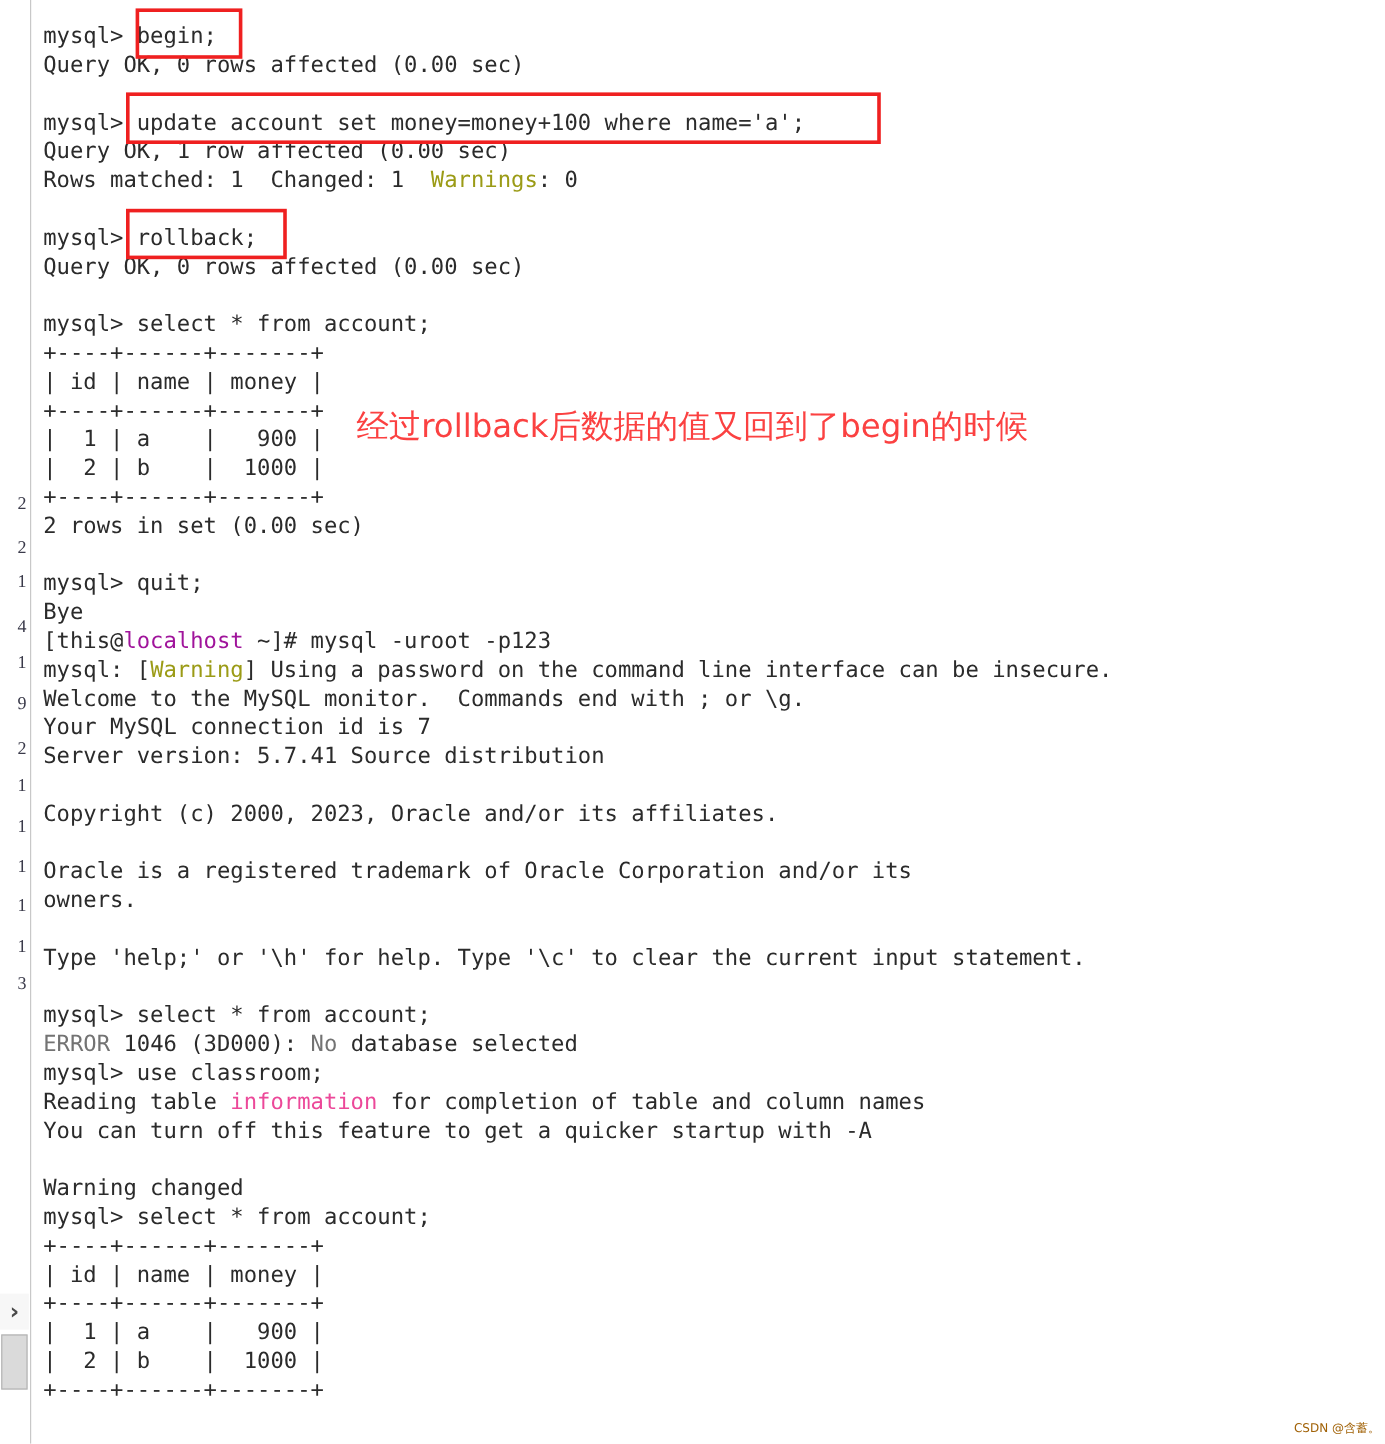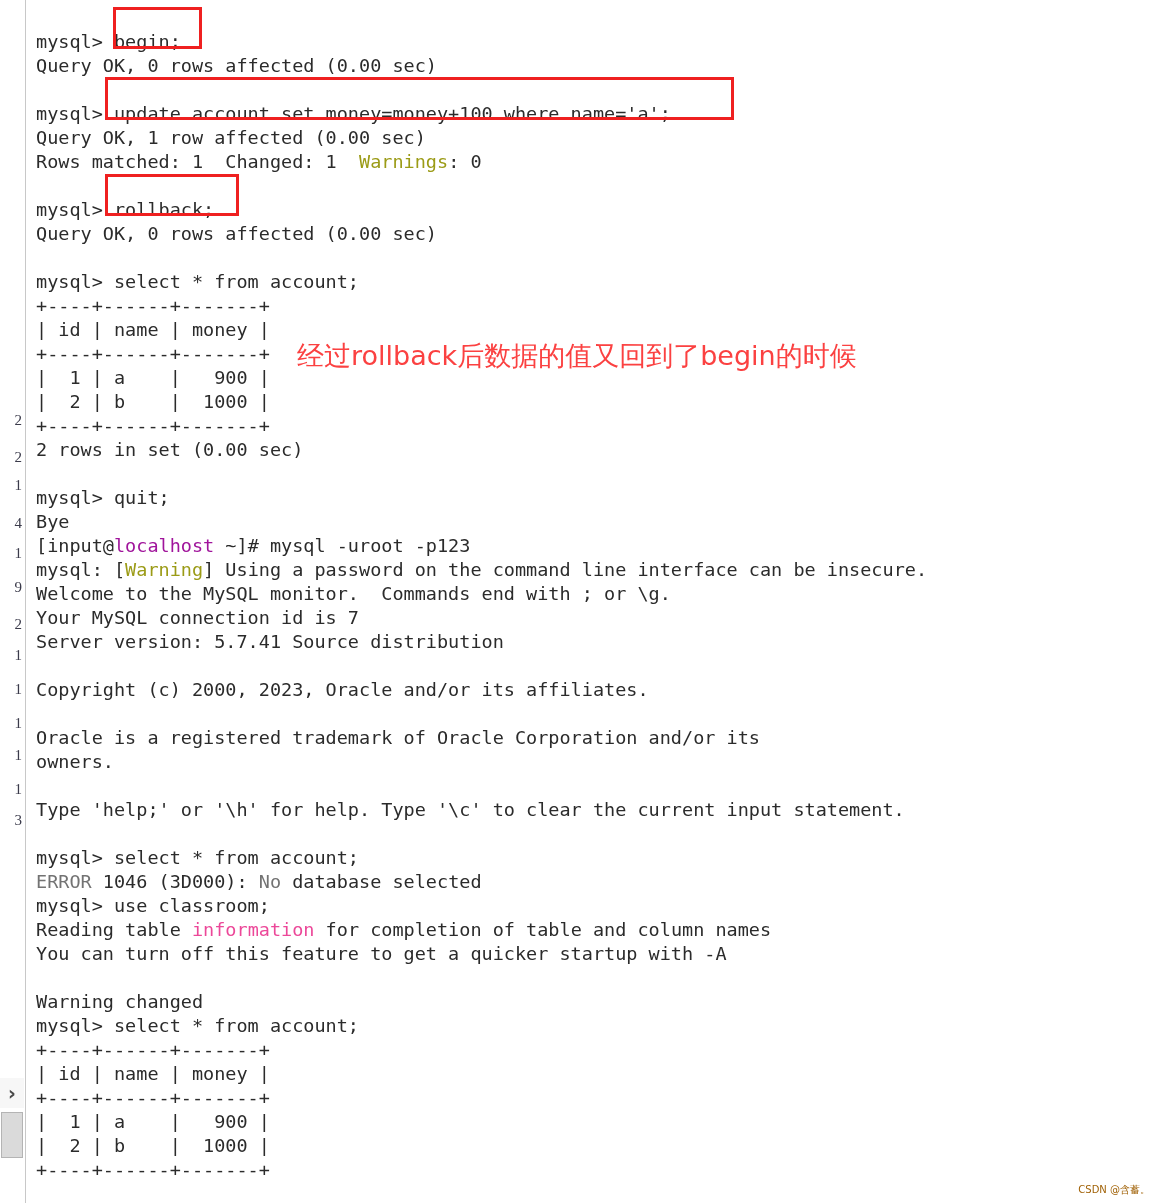--- a/index.html
+++ b/index.html
@@ -62,21 +62,21 @@
     background: #dadada;
     border: 1px solid #b4b4b4;
     box-sizing: border-box;
     cursor: pointer;
   }
 
   
   #term {
     position: absolute;
     left: 36px;
-    top: 30px;
+    top: 19px;
     width: 1110px;
   }
   .line {
     height: 24px;
     line-height: 24px;
     font-size: 18.5px;
     letter-spacing: 0px;
     color: #2b2b2b;
     white-space: pre;
   }
@@ -159,21 +159,21 @@
     <div class="line"><span>+----+------+-------+</span></div>
     <div class="line"><span>| id | name | money |</span></div>
     <div class="line"><span>+----+------+-------+</span></div>
     <div class="line"><span>|  1 | a    |   900 |</span></div>
     <div class="line"><span>|  2 | b    |  1000 |</span></div>
     <div class="line"><span>+----+------+-------+</span></div>
     <div class="line"><span>2 rows in set (0.00 sec)</span></div>
     <div class="line blank"></div>
     <div class="line"><span>mysql&gt; quit;</span></div>
     <div class="line"><span>Bye</span></div>
-    <div class="line"><span>[input@</span><span class="c-host">localhost</span><span> ~]# mysql -uroot -p123</span></div>
+    <div class="line"><span>[this@</span><span class="c-host">localhost</span><span> ~]# mysql -uroot -p123</span></div>
     <div class="line"><span>mysql: [</span><span class="c-warn">Warning</span><span>] Using a password on the command line interface can be insecure.</span></div>
     <div class="line"><span>Welcome to the MySQL monitor.  Commands end with ; or \g.</span></div>
     <div class="line"><span>Your MySQL connection id is 7</span></div>
     <div class="line"><span>Server version: 5.7.41 Source distribution</span></div>
     <div class="line blank"></div>
     <div class="line"><span>Copyright (c) 2000, 2023, Oracle and/or its affiliates.</span></div>
     <div class="line blank"></div>
     <div class="line"><span>Oracle is a registered trademark of Oracle Corporation and/or its</span></div>
     <div class="line"><span>owners.</span></div>
     <div class="line blank"></div>

